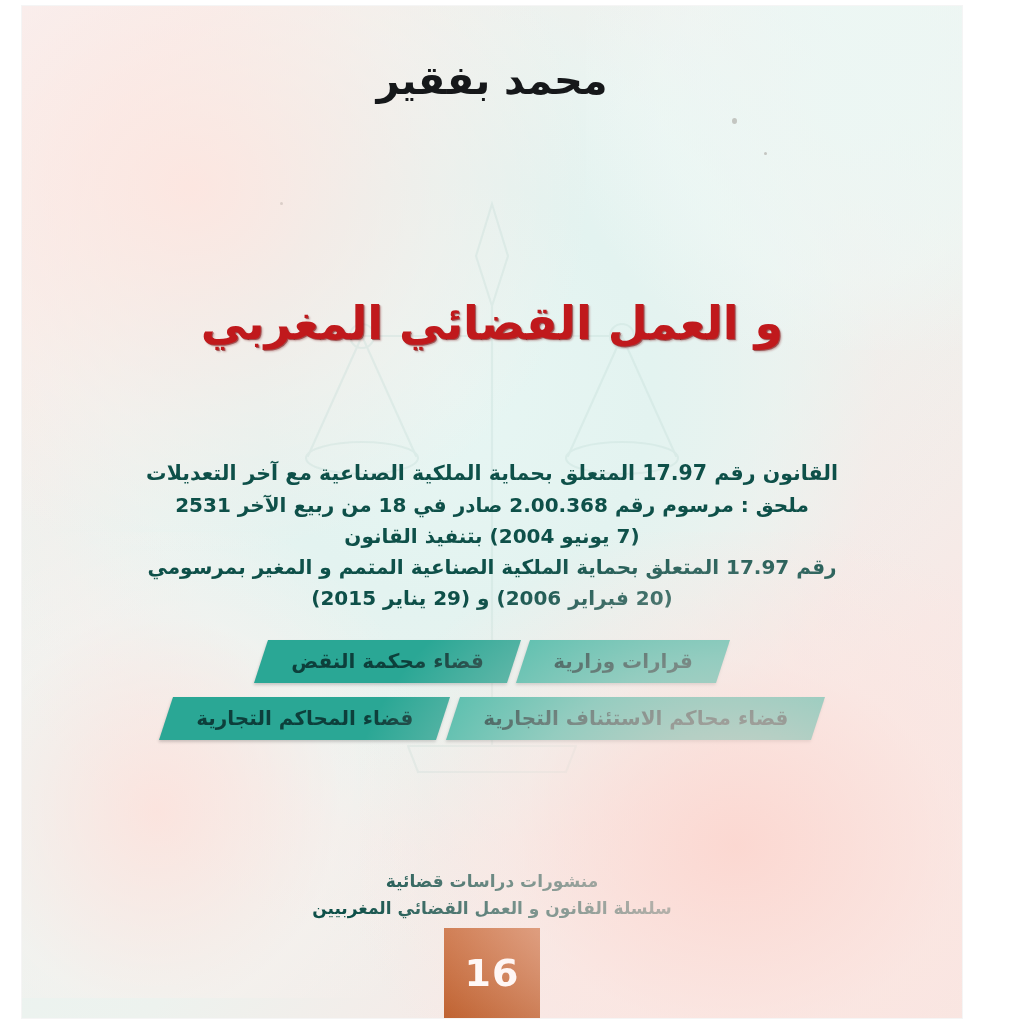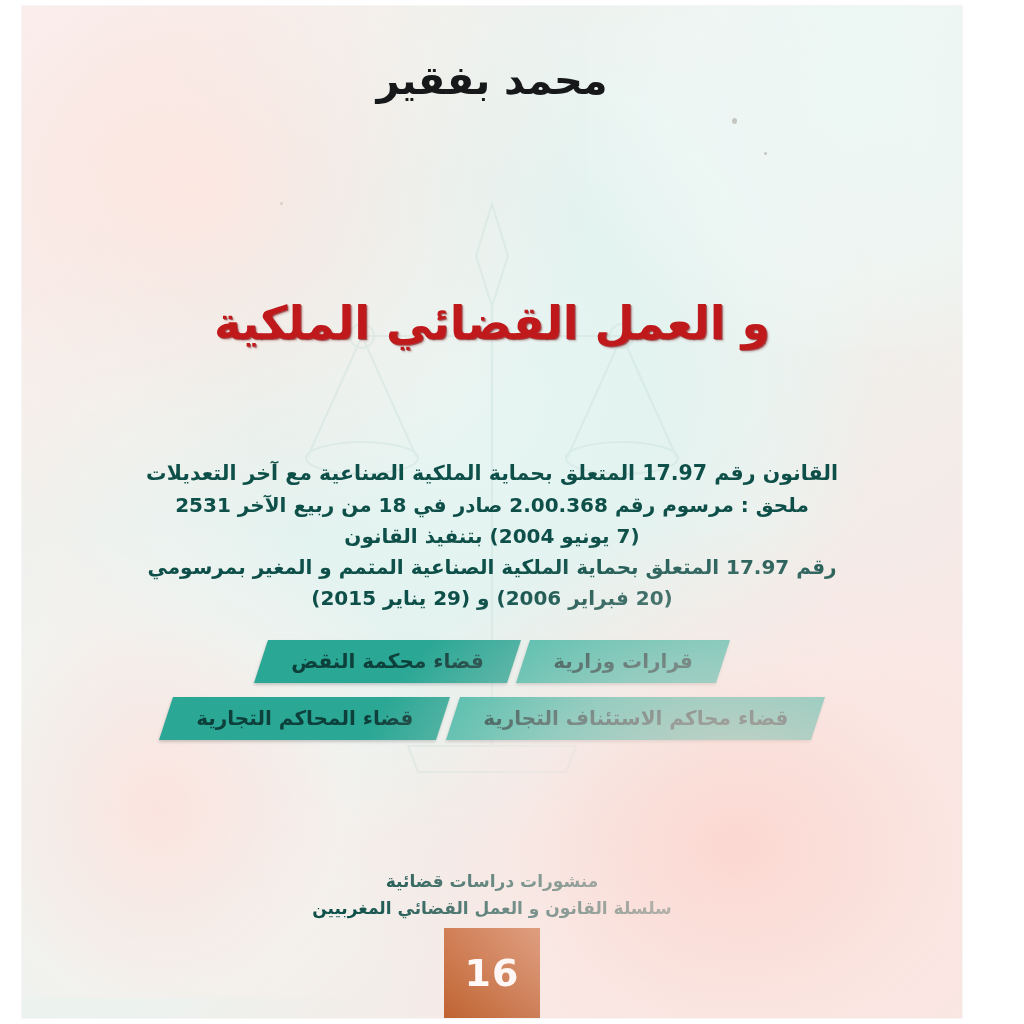--- a/index.html
+++ b/index.html
@@ -250,21 +250,21 @@
 
     <div class="speck" style="left:710px; top:112px; width:5px; height:6px;"></div>
     <div class="speck" style="left:742px; top:146px; width:3px; height:3px;"></div>
     <div class="speck" style="left:258px; top:196px; width:3px; height:3px; background:rgba(120,110,100,0.22);"></div>
 
     <div class="author-block">
       <div class="author-sig">محمد بفقير</div>
     </div>
 
     <div class="title-wrap">
-      <div class="title-line">و العمل القضائي الملكية</div>
+      <div class="title-line">و العمل القضائي المغربي</div>
     </div>
 
     <div class="subtitle-block">
       <div class="sub-line big">القانون رقم 17.97 المتعلق بحماية الملكية الصناعية مع آخر التعديلات</div>
       <div class="sub-line">ملحق : مرسوم رقم 2.00.368 صادر في 18 من ربيع الآخر 2531</div>
       <div class="sub-line">(7 يونيو 2004) بتنفيذ القانون</div>
       <div class="sub-line">رقم 17.97 المتعلق بحماية الملكية الصناعية المتمم و المغير بمرسومي</div>
       <div class="sub-line">(20 فبراير 2006) و (29 يناير 2015)</div>
     </div>
 

